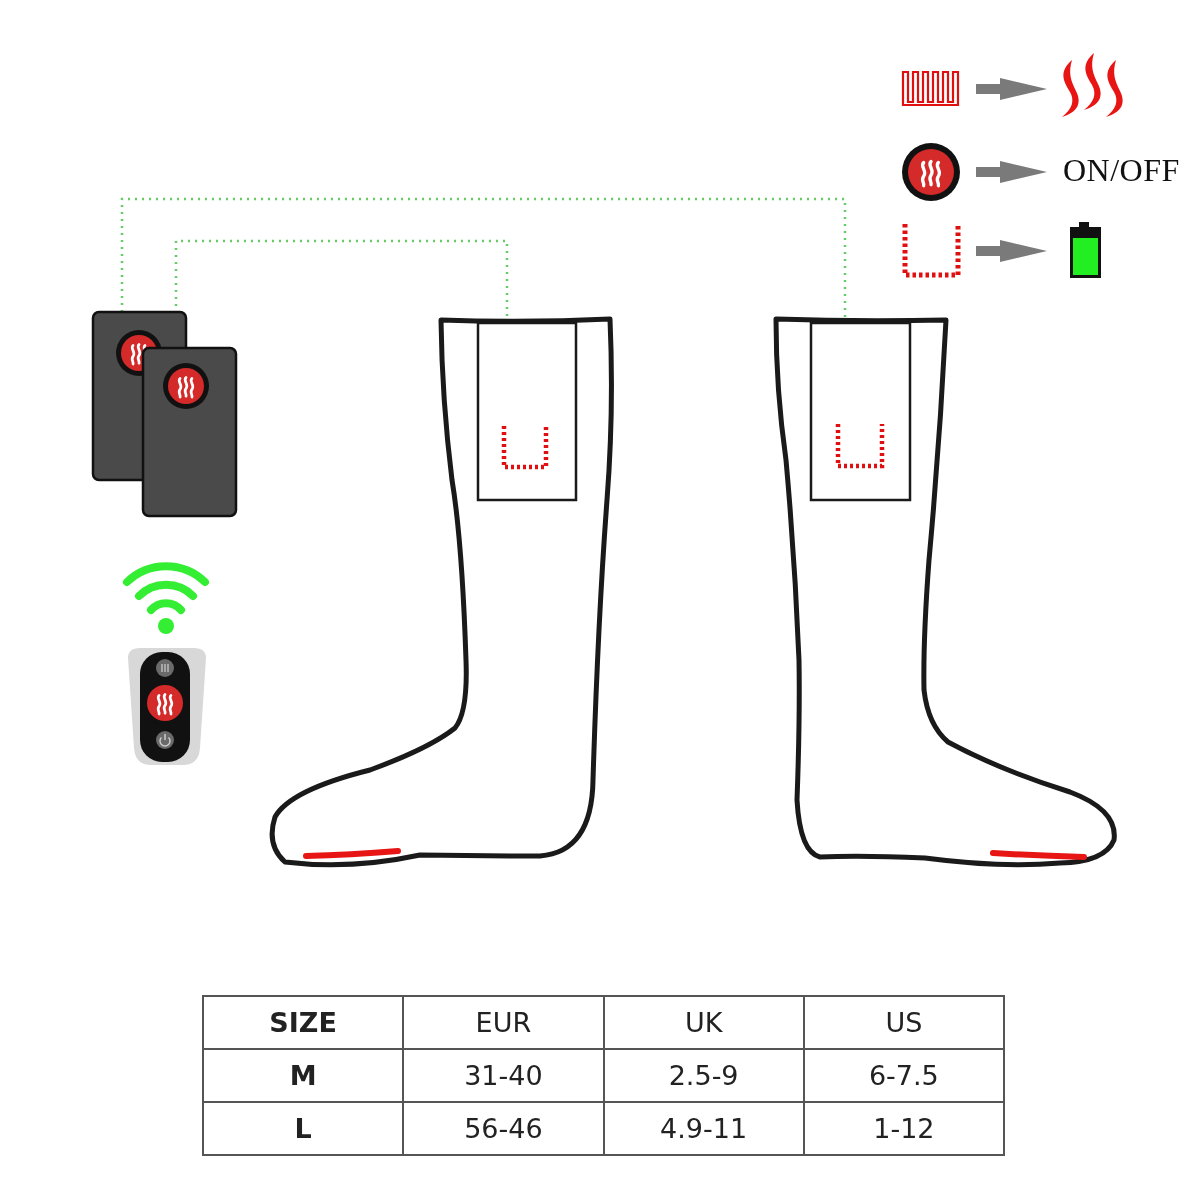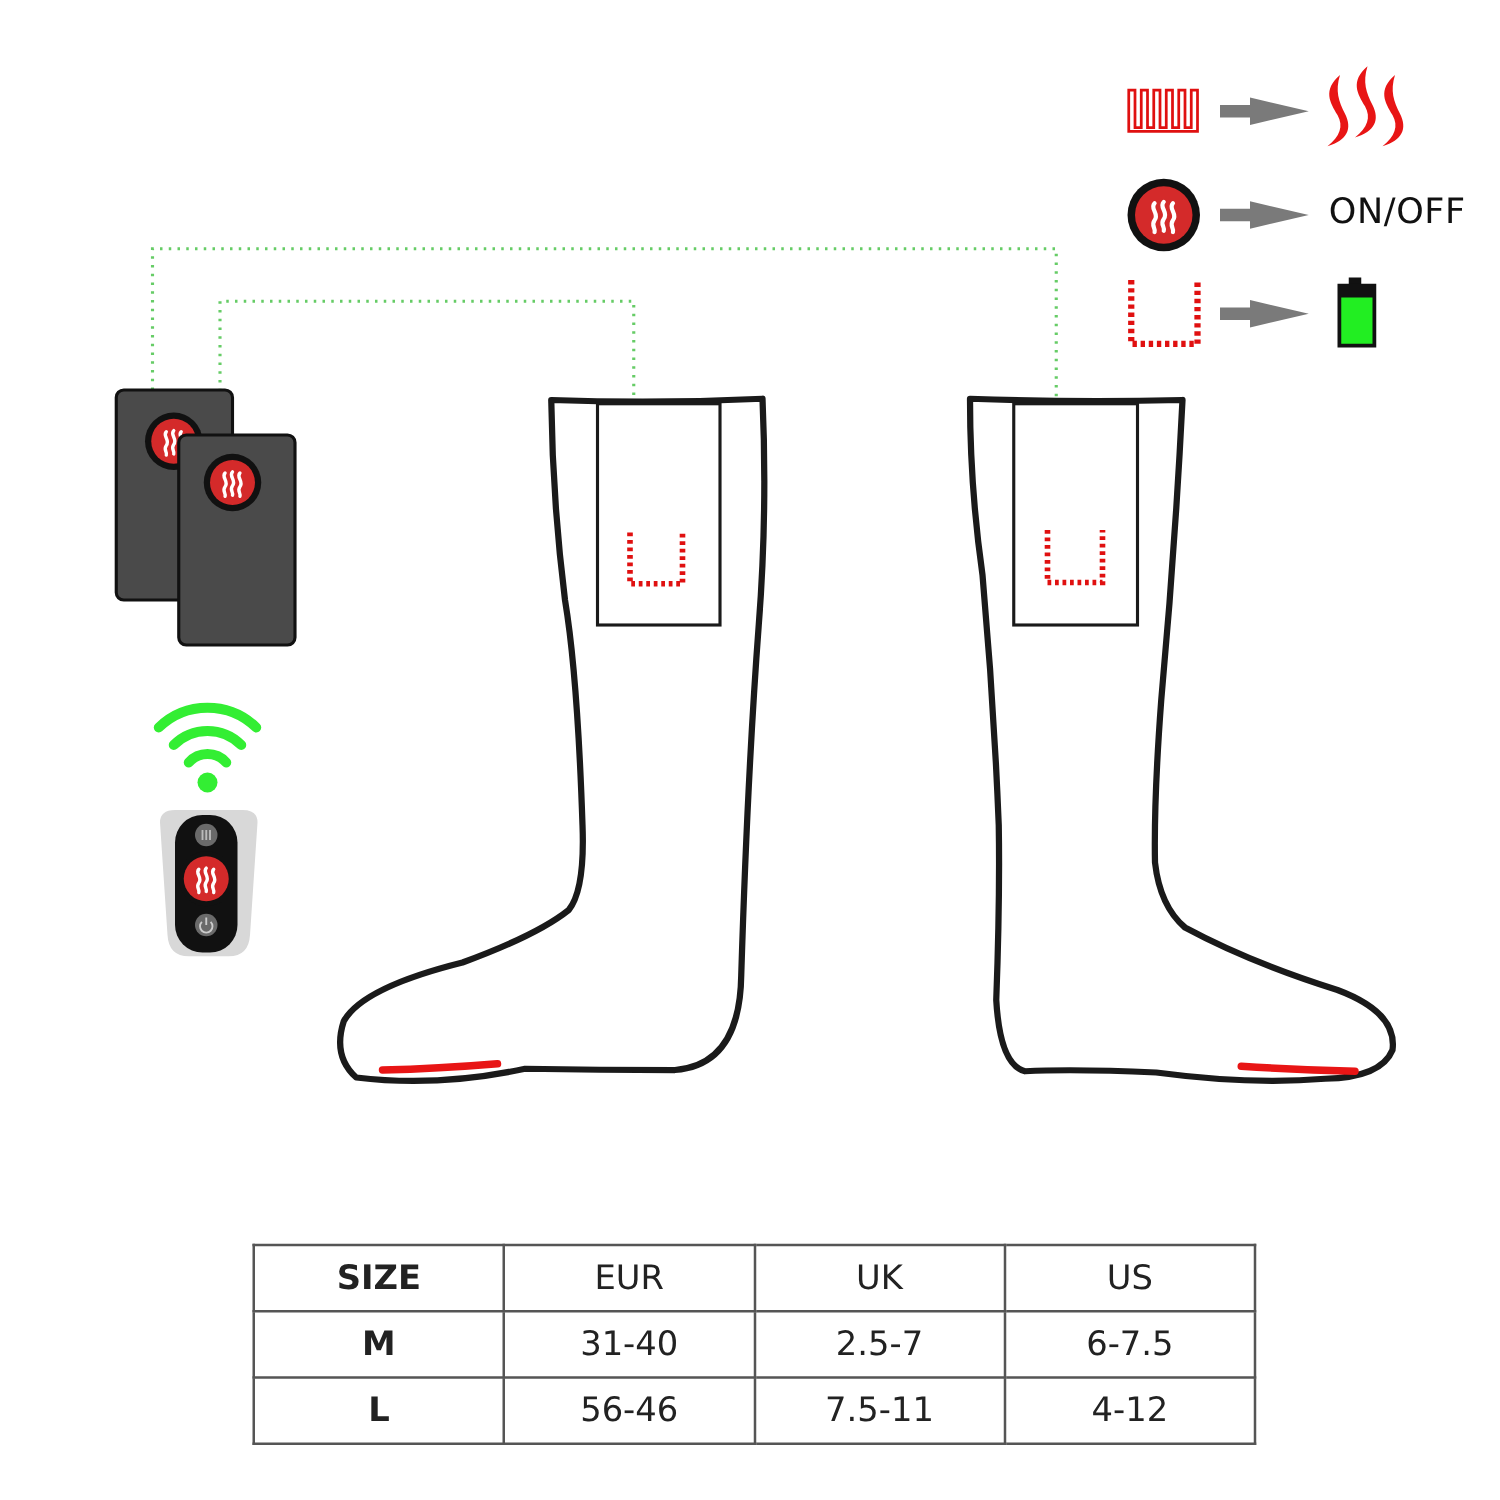--- a/index.html
+++ b/index.html
@@ -1,18 +1,18 @@
 <!DOCTYPE html>
 <html><head>
 <meta charset="utf-8">
 <style>
   html,body{margin:0;padding:0;background:#ffffff;}
   body{width:1200px;height:1200px;position:relative;overflow:hidden;font-family:"DejaVu Sans","Liberation Sans",sans-serif;}
   svg.canvas{position:absolute;left:0;top:0;}
-  .legend-text{position:absolute;left:1063px;top:152px;font-size:28px;color:#111;letter-spacing:0.5px;}
+  .legend-text{position:absolute;left:1063px;top:152px;font-size:32px;color:#111;letter-spacing:0.5px;font-family:Liberation Serif, serif;}
   table.size{position:absolute;left:202px;top:995px;width:803px;height:155px;border-collapse:collapse;table-layout:fixed;border-radius:17px;}
   table.size td{border:2px solid #555;text-align:center;font-size:27px;color:#222;height:51px;padding:0;}
   table.size td.b{font-weight:bold;}
 </style>
 </head>
 <body>
 
 <svg class="canvas" width="1200" height="1200" viewBox="0 0 1200 1200">
   <defs>
     <g id="steam">
@@ -140,23 +140,23 @@
   <tbody>
       <tr>
     <td class="b">SIZE</td>
     <td>EUR</td>
     <td>UK</td>
     <td>US</td>
   </tr>
   <tr>
     <td class="b">M</td>
     <td>31-40</td>
-    <td>2.5-7</td>
+    <td>2.5-9</td>
     <td>6-7.5</td>
   </tr>
   <tr>
     <td class="b">L</td>
     <td>56-46</td>
-    <td>7.5-11</td>
-    <td>4-12</td>
+    <td>4.9-11</td>
+    <td>1-12</td>
   </tr>
 </tbody>
   </table>
 
 </body></html>

